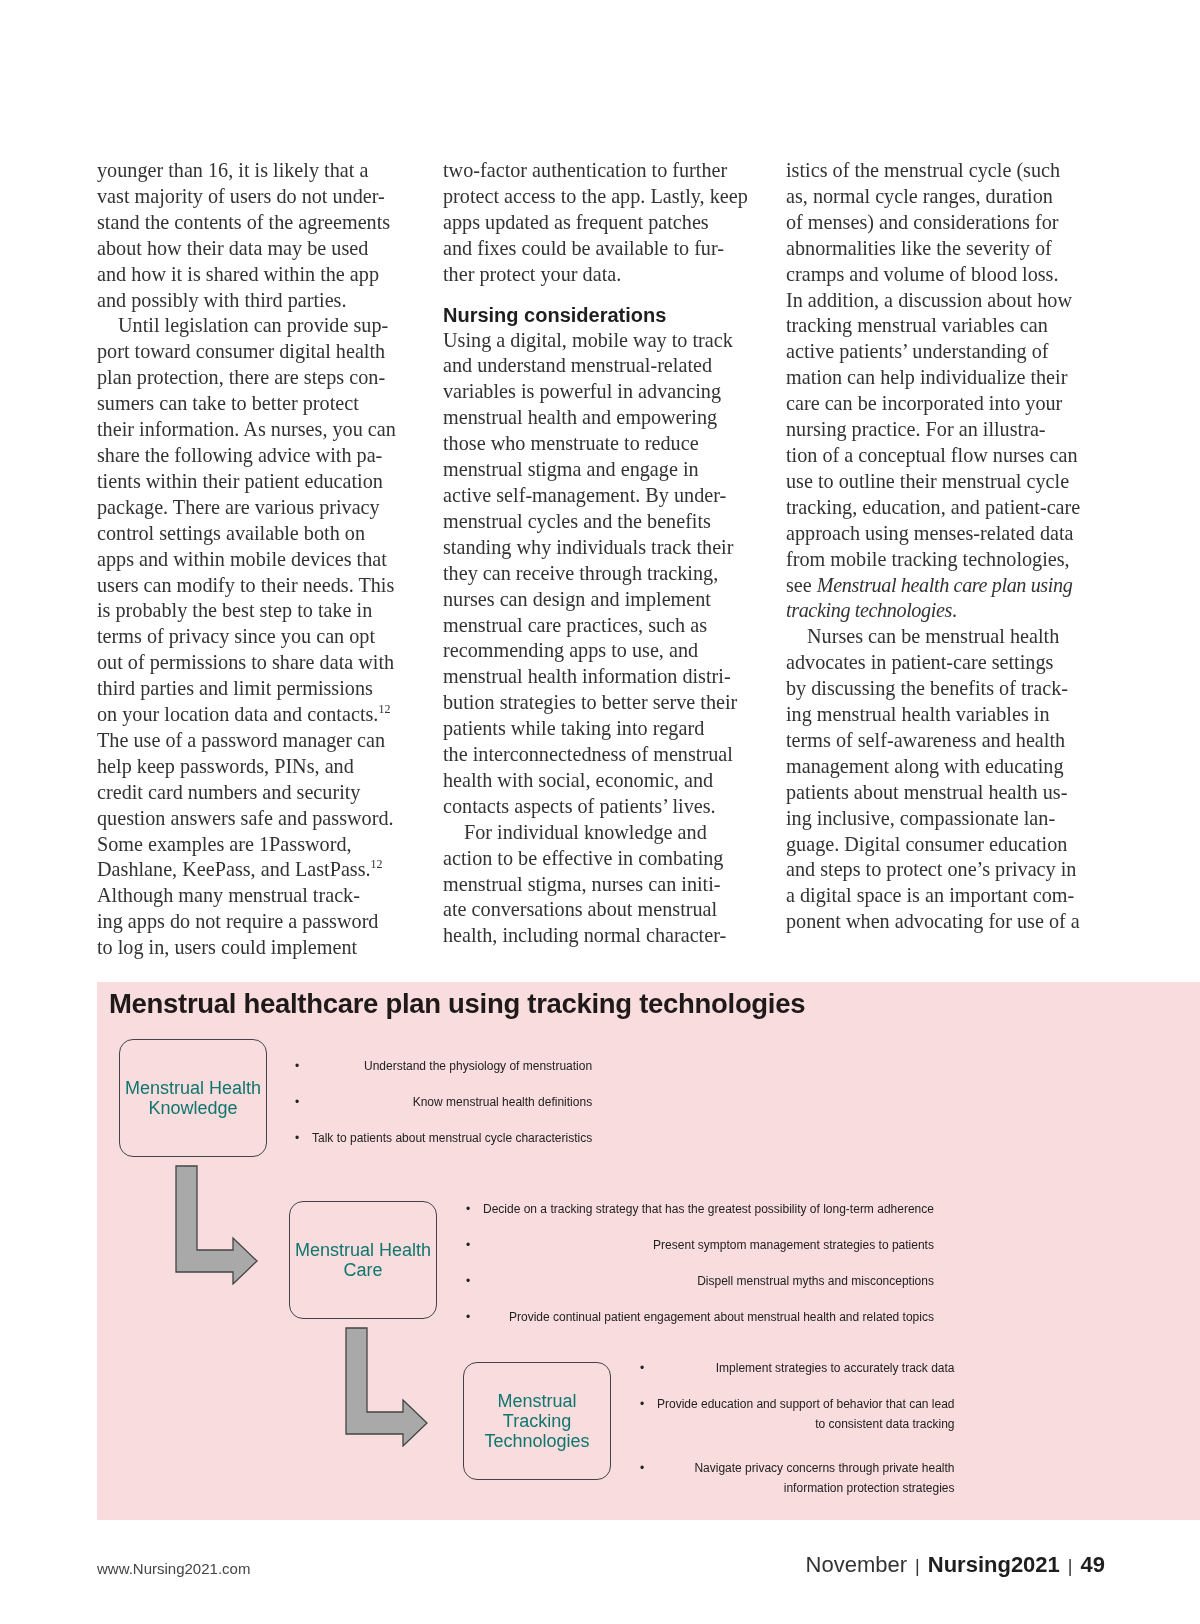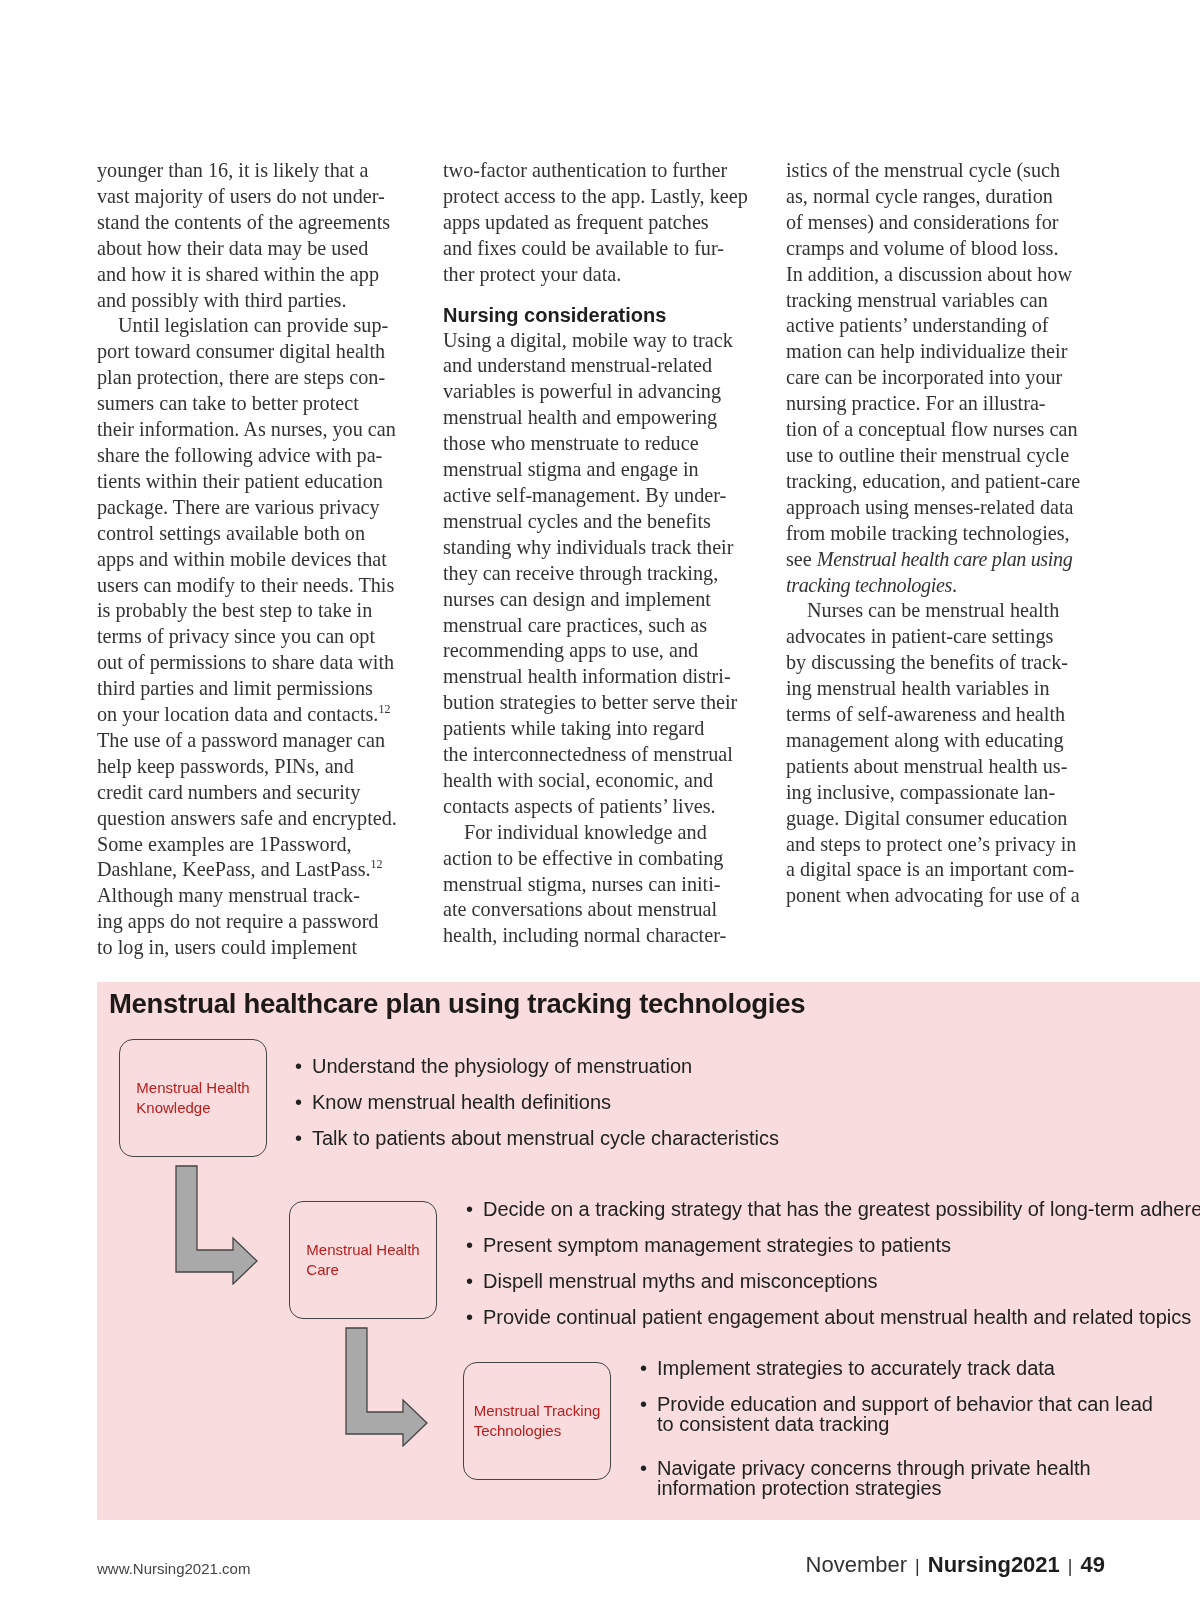--- a/index.html
+++ b/index.html
@@ -14,25 +14,25 @@
     #col3 { left: 786px; }
     .sup { font-size: 12px; vertical-align: 8px; line-height: 0; }
     .head { font-family: "Liberation Sans", "DejaVu Sans", sans-serif; font-weight: bold;
       font-size: 20px; color: #1e1e1e; line-height: 26px; display: block; margin-top: 14px; }
     .it { font-style: italic; letter-spacing: -0.4px; }
 
     #panel { position: absolute; left: 97px; top: 982px; width: 1151px; height: 538px; background: #f9dcdd; }
     #panel-title { position: absolute; left: 12px; top: 6px; font-family: "Liberation Sans", "DejaVu Sans", sans-serif;
       font-weight: bold; font-size: 27.5px; color: #1f1a1a; letter-spacing: -0.3px; white-space: nowrap; }
     .box { position: absolute; border: 1.5px solid #444; border-radius: 14px; background: transparent;
-      font-family: "Liberation Sans", "DejaVu Sans", sans-serif; font-size: 15px; color: #b91c1c;
-      display: flex; align-items: center; justify-content: center; text-align: left; line-height: 20px; }
+      font-family: "Liberation Sans", "DejaVu Sans", sans-serif; font-size: 18px; color: #0f766e;
+      display: flex; align-items: center; justify-content: center; text-align: center; line-height: 20px; }
     .box span { display: block; }
     .bullets { position: absolute; list-style: none; margin: 0; padding: 0;
-      font-family: "Liberation Sans", "DejaVu Sans", sans-serif; font-size: 20px; color: #222; line-height: 20px; }
+      font-family: "Liberation Sans", "DejaVu Sans", sans-serif; font-size: 12px; color: #222; line-height: 20px; text-align: right; }
     .bullets li { position: relative; padding-left: 17px; white-space: nowrap; }
     .bullets li::before { content: "\2022"; position: absolute; left: 0; top: 0; }
     .arrow { position: absolute; }
 
     #footer-url { position: absolute; left: 97px; top: 1560px; font-family: "Liberation Sans", "DejaVu Sans", sans-serif;
       font-size: 15px; color: #444; }
     #footer-right { position: absolute; right: 95px; top: 1552px; font-family: "Liberation Sans", "DejaVu Sans", sans-serif;
       font-size: 22px; color: #333; white-space: nowrap; }
     #footer-right .mag { font-weight: bold; color: #1e1e1e; }
     #footer-right .sep { font-size: 18px; padding: 0 8px; color: #333; }
@@ -60,21 +60,21 @@
   <span class="line">apps and within mobile devices that</span>
   <span class="line">users can modify to their needs. This</span>
   <span class="line">is probably the best step to take in</span>
   <span class="line">terms of privacy since you can opt</span>
   <span class="line">out of permissions to share data with</span>
   <span class="line">third parties and limit permissions</span>
   <span class="line"><span>on your location data and contacts.</span><span class="sup">12</span></span>
   <span class="line">The use of a password manager can</span>
   <span class="line">help keep passwords, PINs, and</span>
   <span class="line">credit card numbers and security</span>
-  <span class="line">question answers safe and encrypted.</span>
+  <span class="line">question answers safe and password.</span>
   <span class="line">Some examples are 1Password,</span>
   <span class="line"><span>Dashlane, KeePass, and LastPass.</span><span class="sup">12</span></span>
   <span class="line">Although many menstrual track-</span>
   <span class="line">ing apps do not require a password</span>
   <span class="line">to log in, users could implement</span>
 </div>
 
 <div id="col2" class="col">
   <span class="line">two-factor authentication to further</span>
   <span class="line">protect access to the app. Lastly, keep</span>
@@ -105,20 +105,21 @@
   <span class="line">action to be effective in combating</span>
   <span class="line">menstrual stigma, nurses can initi-</span>
   <span class="line">ate conversations about menstrual</span>
   <span class="line">health, including normal character-</span>
 </div>
 
 <div id="col3" class="col">
   <span class="line">istics of the menstrual cycle (such</span>
   <span class="line">as, normal cycle ranges, duration</span>
   <span class="line">of menses) and considerations for</span>
+  <span class="line">abnormalities like the severity of</span>
   <span class="line">cramps and volume of blood loss.</span>
   <span class="line">In addition, a discussion about how</span>
   <span class="line">tracking menstrual variables can</span>
   <span class="line">active patients’ understanding of</span>
   <span class="line">mation can help individualize their</span>
   <span class="line">care can be incorporated into your</span>
   <span class="line">nursing practice. For an illustra-</span>
   <span class="line">tion of a conceptual flow nurses can</span>
   <span class="line">use to outline their menstrual cycle</span>
   <span class="line">tracking, education, and patient-care</span>

